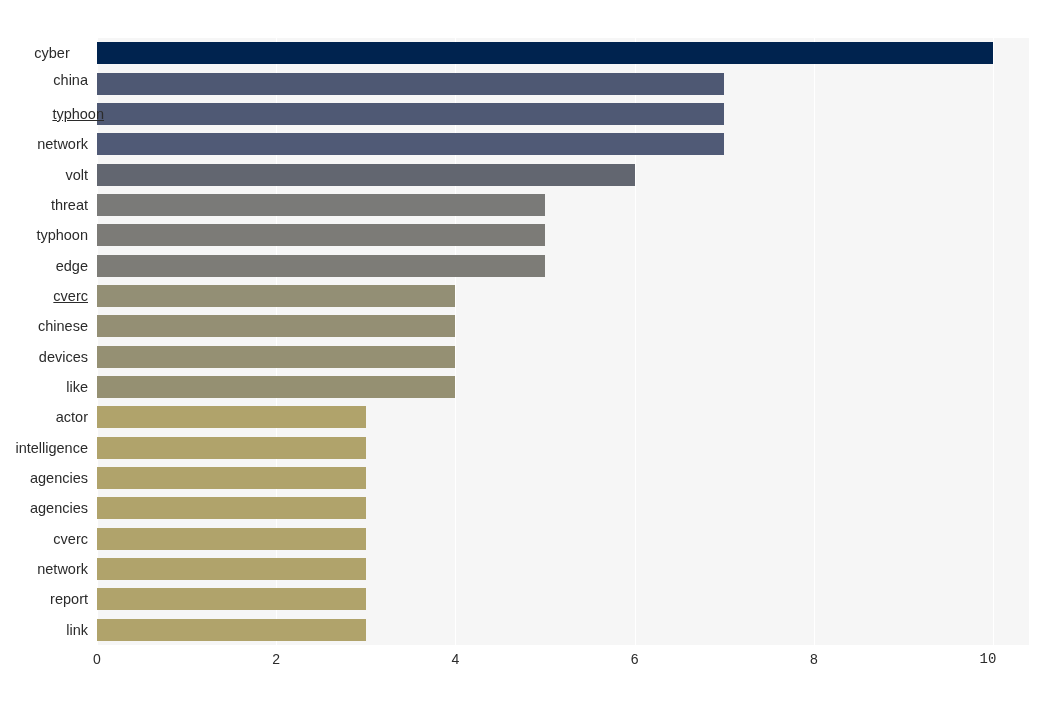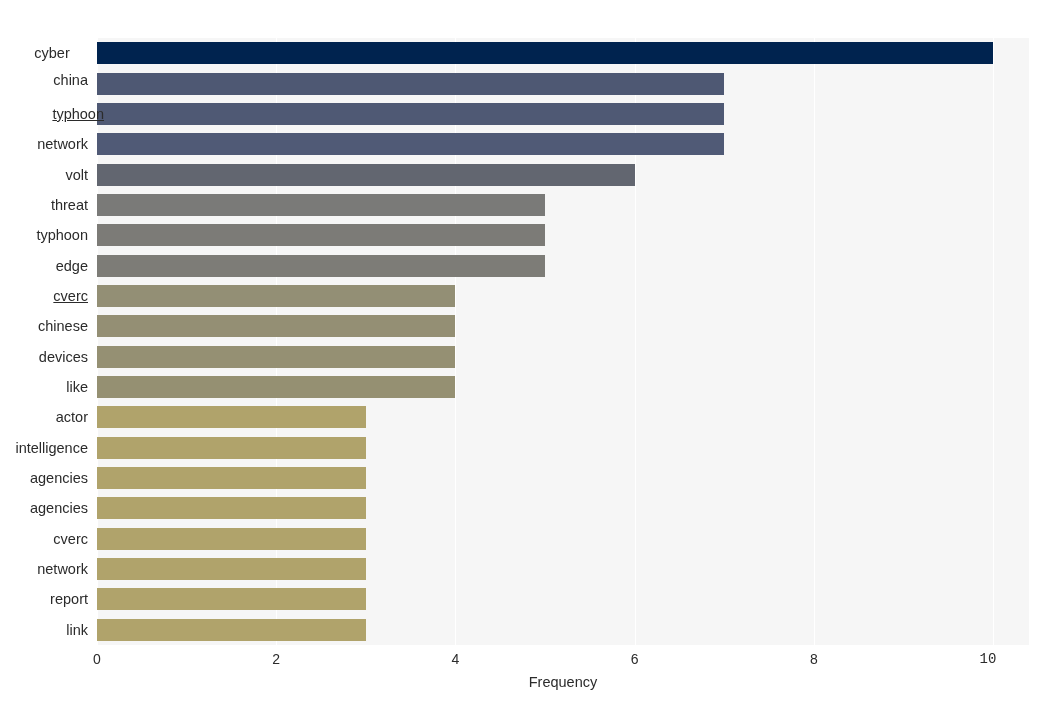--- a/index.html
+++ b/index.html
@@ -199,15 +199,14 @@
     </div>
   <div id="xticks-layer">
       <div class="xtick-label" style="left: 97px;">0</div>
       <div class="xtick-label" style="left: 276.231px;">2</div>
       <div class="xtick-label" style="left: 455.462px;">4</div>
       <div class="xtick-label" style="left: 634.692px;">6</div>
       <div class="xtick-label" style="left: 813.923px;">8</div>
       <div class="xtick-label" style="left: 988px; font-family: Liberation Mono, monospace;">10</div>
     </div>
 
-  <div id="xaxis-title">Frequency</div>
 
 </div>
 
 </body></html>

